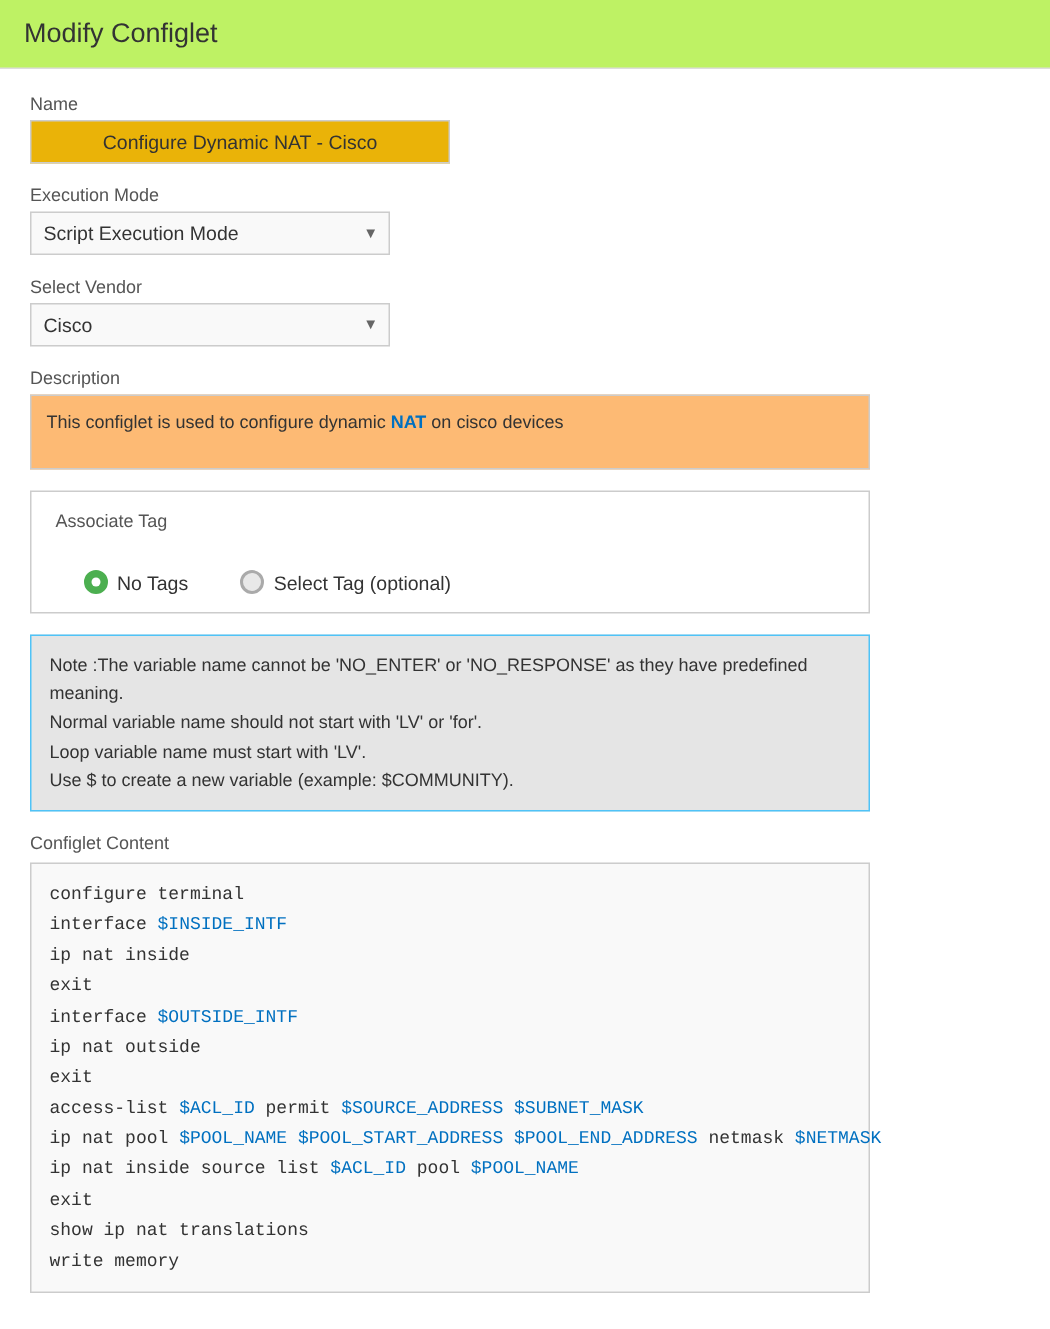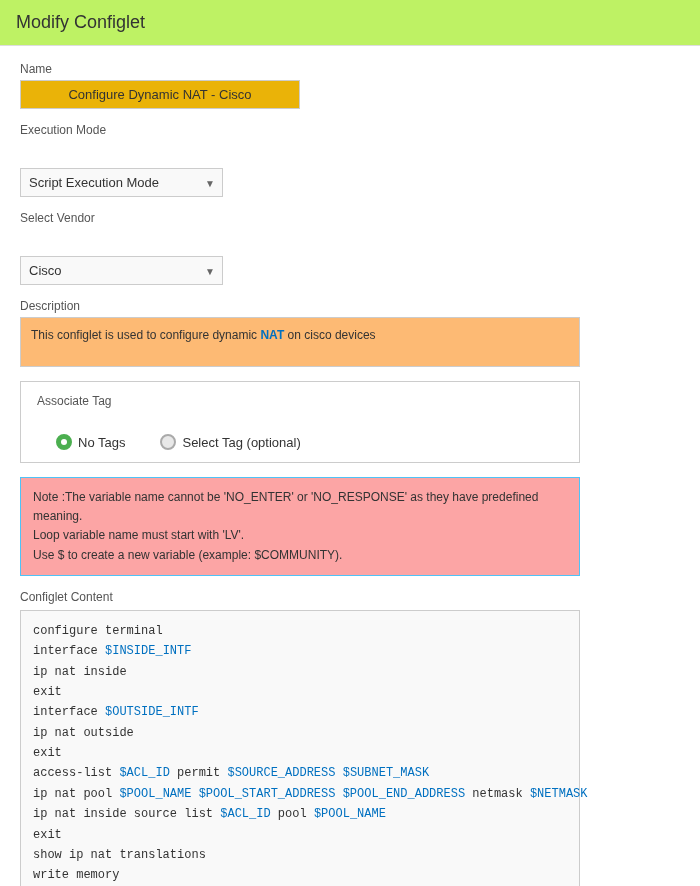--- a/index.html
+++ b/index.html
@@ -37,23 +37,22 @@
       width: 280px;
       padding: 6px 8px;
       border: 1px solid #ccc;
       font-size: 13px;
       color: #333;
       background: #eab308;
       text-align: center;
     }
     .form-select-wrapper {
       position: relative;
-      width: 203px;
+      width: 240px;
       display: inline-block;
-      margin-top: 27px;
     }
     .form-select {
       width: 100%;
       padding: 6px 28px 6px 8px;
       border: 1px solid #ccc;
       font-size: 13px;
       color: #333;
       background: #f9f9f9;
       appearance: none;
       -webkit-appearance: none;
@@ -126,21 +125,21 @@
       height: 6px;
       border-radius: 50%;
       background: #fff;
     }
     .radio-circle.unselected {
       border-color: #aaa;
       background: #e8e8e8;
     }
     .note-box {
       border: 1px solid #4fc3f7;
-      background: #fca5a5;
+      background: #e5e5e5;
       padding: 10px 12px;
       margin-bottom: 14px;
       max-width: 560px;
       font-size: 12px;
       color: #333;
       line-height: 1.6;
     }
     .configlet-label {
       font-size: 12px;
       color: #555;
@@ -223,20 +222,21 @@
       </div>
       <div class="radio-item">
         <div class="radio-circle unselected"></div>
         <span>Select Tag (optional)</span>
       </div>
     </div>
   </div>
 
   <div class="note-box">
     <div>Note :The variable name cannot be 'NO_ENTER' or 'NO_RESPONSE' as they have predefined meaning.</div>
+    <div>Normal variable name should not start with 'LV' or 'for'.</div>
     <div>Loop variable name must start with 'LV'.</div>
     <div>Use $ to create a new variable (example: $COMMUNITY).</div>
   </div>
 
   <div class="form-group">
     <div class="configlet-label">Configlet Content</div>
     <div class="configlet-content" id="configlet-content-box">configure terminal
 interface <span class="blue-text">$INSIDE_INTF</span>
 ip nat inside
 exit

